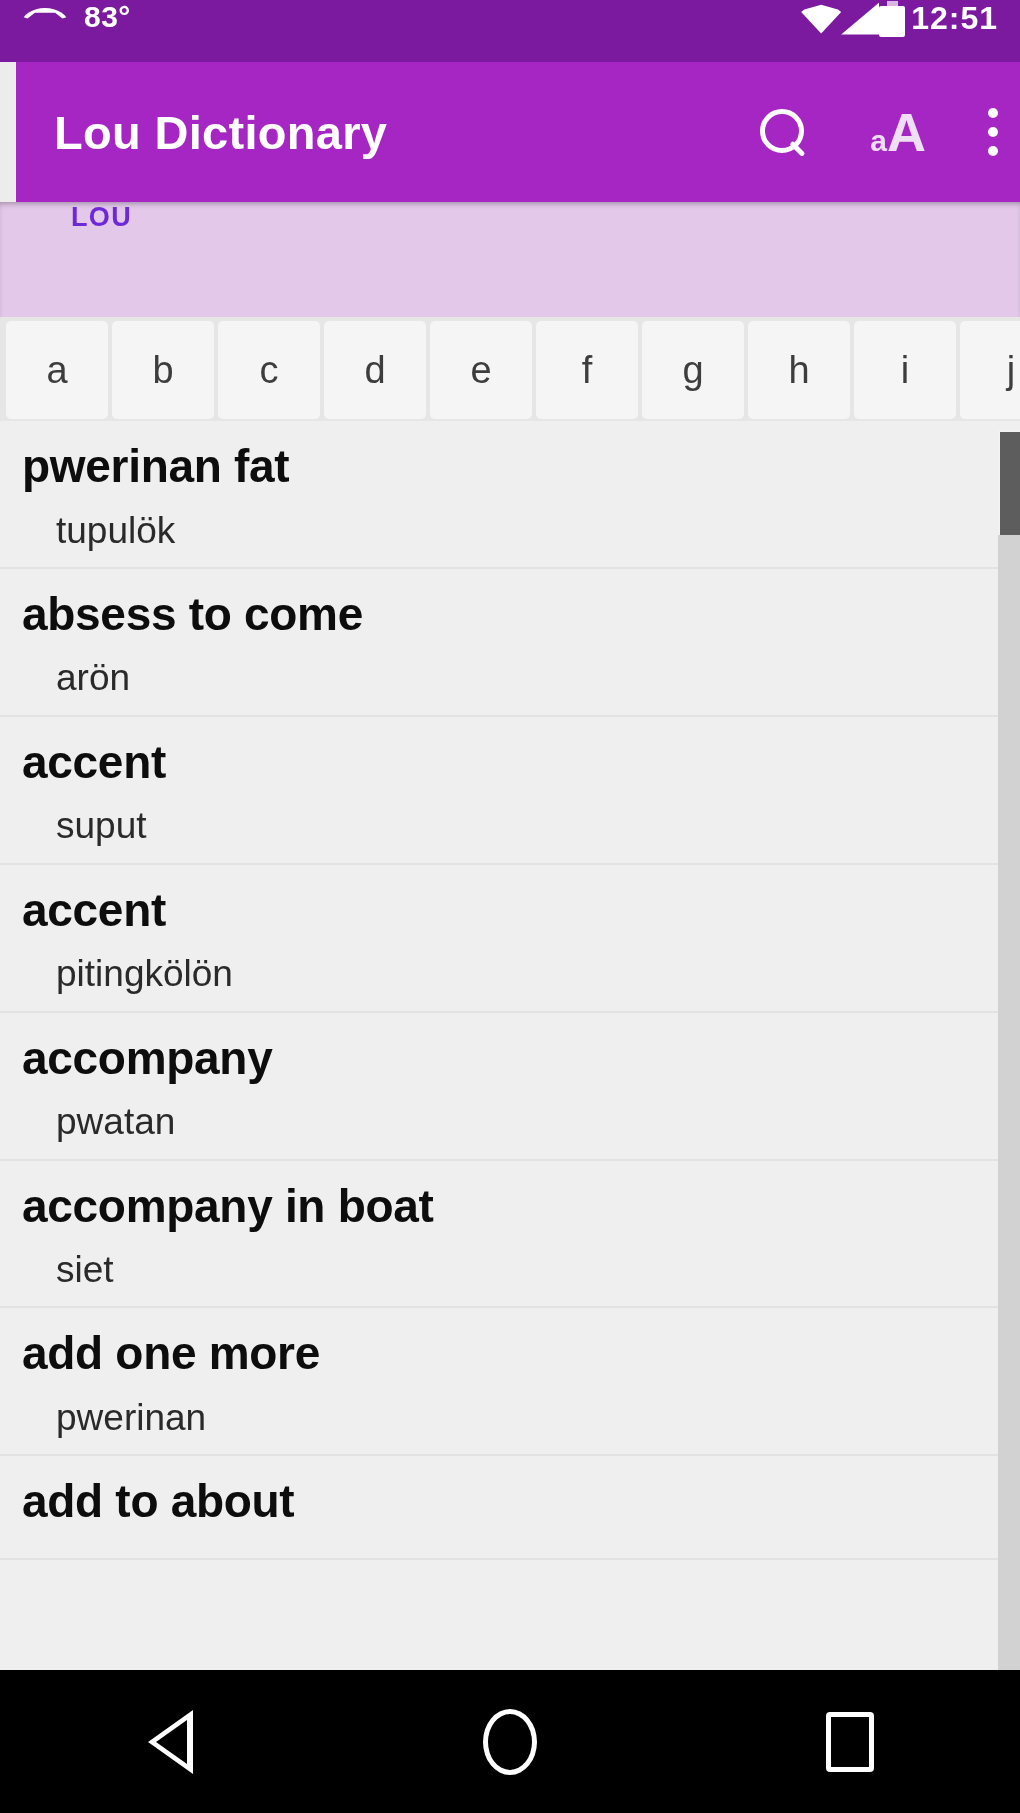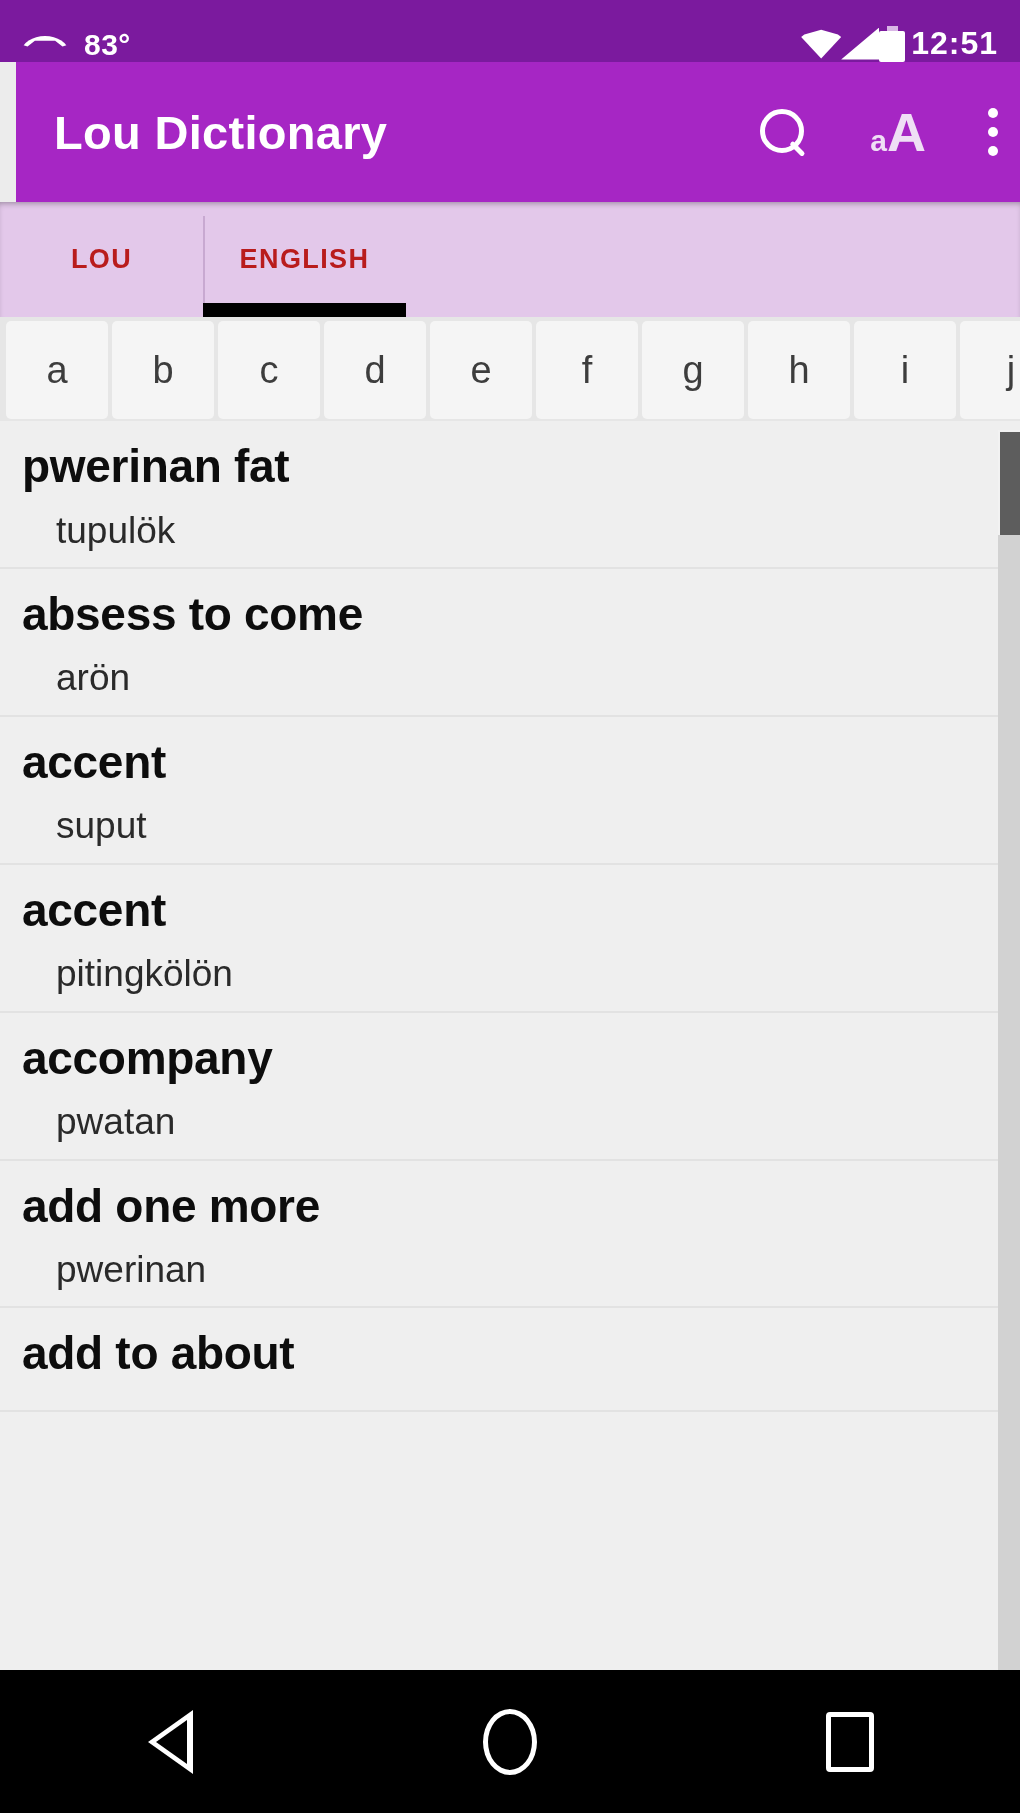--- a/index.html
+++ b/index.html
@@ -8,21 +8,21 @@
     background:#ececec;
     font-family:"Liberation Sans", sans-serif;
     overflow:hidden;
   }
   #app { position:relative; width:1020px; height:1813px; }
 
   
   .statusbar {
     position:absolute; top:0; left:0; width:1020px; height:62px;
     background:#7B1A9E;
-    display:flex; align-items:flex-end; padding:0 22px;
+    display:flex; align-items:flex-start; padding:0 22px;
   }
   .sb-left { display:flex; align-items:center; gap:16px; flex:1; }
   .weather-glyph { width:46px; height:30px; position:relative; }
   .weather-glyph::after{
     content:""; position:absolute; left:0; top:6px;
     width:46px; height:22px; background:#fff;
     border-radius:46px 46px 0 0 / 30px 30px 0 0;
     clip-path: polygon(0 40%, 10% 12%, 30% 0, 70% 0, 90% 12%, 100% 40%, 88% 48%, 72% 22%, 28% 22%, 12% 48%);
   }
   .sb-temp { color:#fff; font-size:30px; font-weight:bold; letter-spacing:.5px; }
@@ -73,22 +73,22 @@
   .ic-overflow i { width:10px; height:10px; background:#fff; border-radius:50%; display:block; }
 
   
   .tabbar {
     position:absolute; top:202px; left:0; width:1020px; height:115px;
     background:#E3C8EA;
     display:flex; align-items:stretch;
     box-shadow: inset 0 4px 6px -3px rgba(0,0,0,.35);
   }
   .tab {
-    width:203px; display:flex; align-items:center; justify-content:center;
-    position:relative; color:#b91c1c; font-size:27px; font-weight:bold; letter-spacing:1.4px;
+    width:203px; display:flex; align-items:flex-start; justify-content:center;
+    position:relative; color:#6d28d9; font-size:27px; font-weight:bold; letter-spacing:1.4px;
   }
   .tab.divider::before{
     content:""; position:absolute; left:0; top:14px; bottom:14px;
     width:2px; background:#c8a9d1;
   }
   .tab .indicator{
     position:absolute; left:0; right:0; bottom:0; height:14px; background:#000; display:none;
   }
   .tab.active .indicator{ display:block; }
 
@@ -174,24 +174,20 @@
           <i></i>
         </span>
     </div>
   </div>
 
   <div class="tabbar">
     <div class="tab">
       <span>LOU</span>
 
     </div>
-    <div class="tab divider active">
-      <span>ENGLISH</span>
-      <span class="indicator"></span>
-    </div>
   </div>
 
   <div class="alphabet">
     <div class="letter">a</div>
     <div class="letter">b</div>
     <div class="letter">c</div>
     <div class="letter">d</div>
     <div class="letter">e</div>
     <div class="letter">f</div>
     <div class="letter">g</div>
@@ -215,20 +211,24 @@
     </div>
     <div class="entry">
       <div class="head">accent</div>
       <div class="gloss">pitingkölön</div>
     </div>
     <div class="entry">
       <div class="head">accompany</div>
       <div class="gloss">pwatan</div>
     </div>
     <div class="entry">
+      <div class="head">accompany in boat</div>
+      <div class="gloss">siet</div>
+    </div>
+    <div class="entry">
       <div class="head">add one more</div>
       <div class="gloss">pwerinan</div>
     </div>
     <div class="entry">
       <div class="head">add to about</div>
       <div class="gloss"></div>
     </div>
   </div>
 
   <div class="scroll-track"></div>

